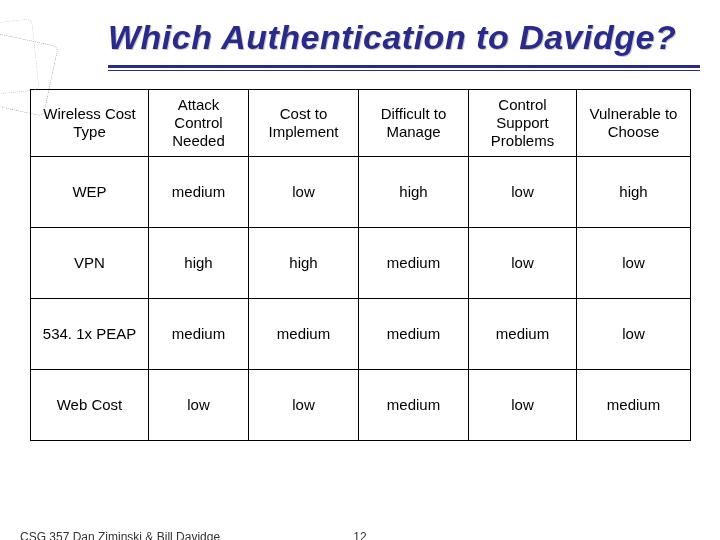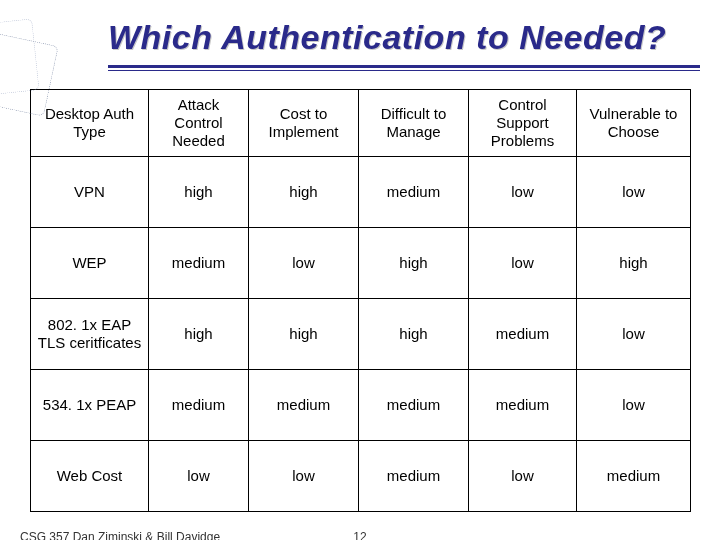--- a/index.html
+++ b/index.html
@@ -105,68 +105,60 @@
     opacity: 0.5;
   }
 </style>
 </head>
 <body>
 
 <div class="slide">
 
   <div class="deco"></div>
 
-  <div class="title">Which Authentication to Needed?</div>
+  <div class="title">Which Authentication to Davidge?</div>
   <div class="rule-wrap">
     <div class="rule1"></div>
     <div class="rule2"></div>
   </div>
 
   <table class="table">
     <colgroup>
       <col style="width:118px">
       <col style="width:100px">
       <col style="width:110px">
       <col style="width:110px">
       <col style="width:108px">
       <col style="width:114px">
     </colgroup>
     <thead>
       <tr>
-        <th>Desktop Auth Type</th>
+        <th>Wireless Cost Type</th>
         <th>Attack Control Needed</th>
         <th>Cost to Implement</th>
         <th>Difficult to Manage</th>
         <th>Control Support Problems</th>
         <th>Vulnerable to Choose</th>
       </tr>
     </thead>
     <tbody id="tbody">
         <tr>
-          <td>VPN</td>
-          <td>high</td>
-          <td>high</td>
-          <td>medium</td>
-          <td>low</td>
-          <td>low</td>
-        </tr>
-        <tr>
           <td>WEP</td>
           <td>medium</td>
           <td>low</td>
           <td>high</td>
           <td>low</td>
           <td>high</td>
         </tr>
         <tr>
-          <td>802. 1x EAP TLS ceritficates</td>
-          <td>high</td>
+          <td>VPN</td>
           <td>high</td>
           <td>high</td>
           <td>medium</td>
+          <td>low</td>
           <td>low</td>
         </tr>
         <tr>
           <td>534. 1x PEAP</td>
           <td>medium</td>
           <td>medium</td>
           <td>medium</td>
           <td>medium</td>
           <td>low</td>
         </tr>

